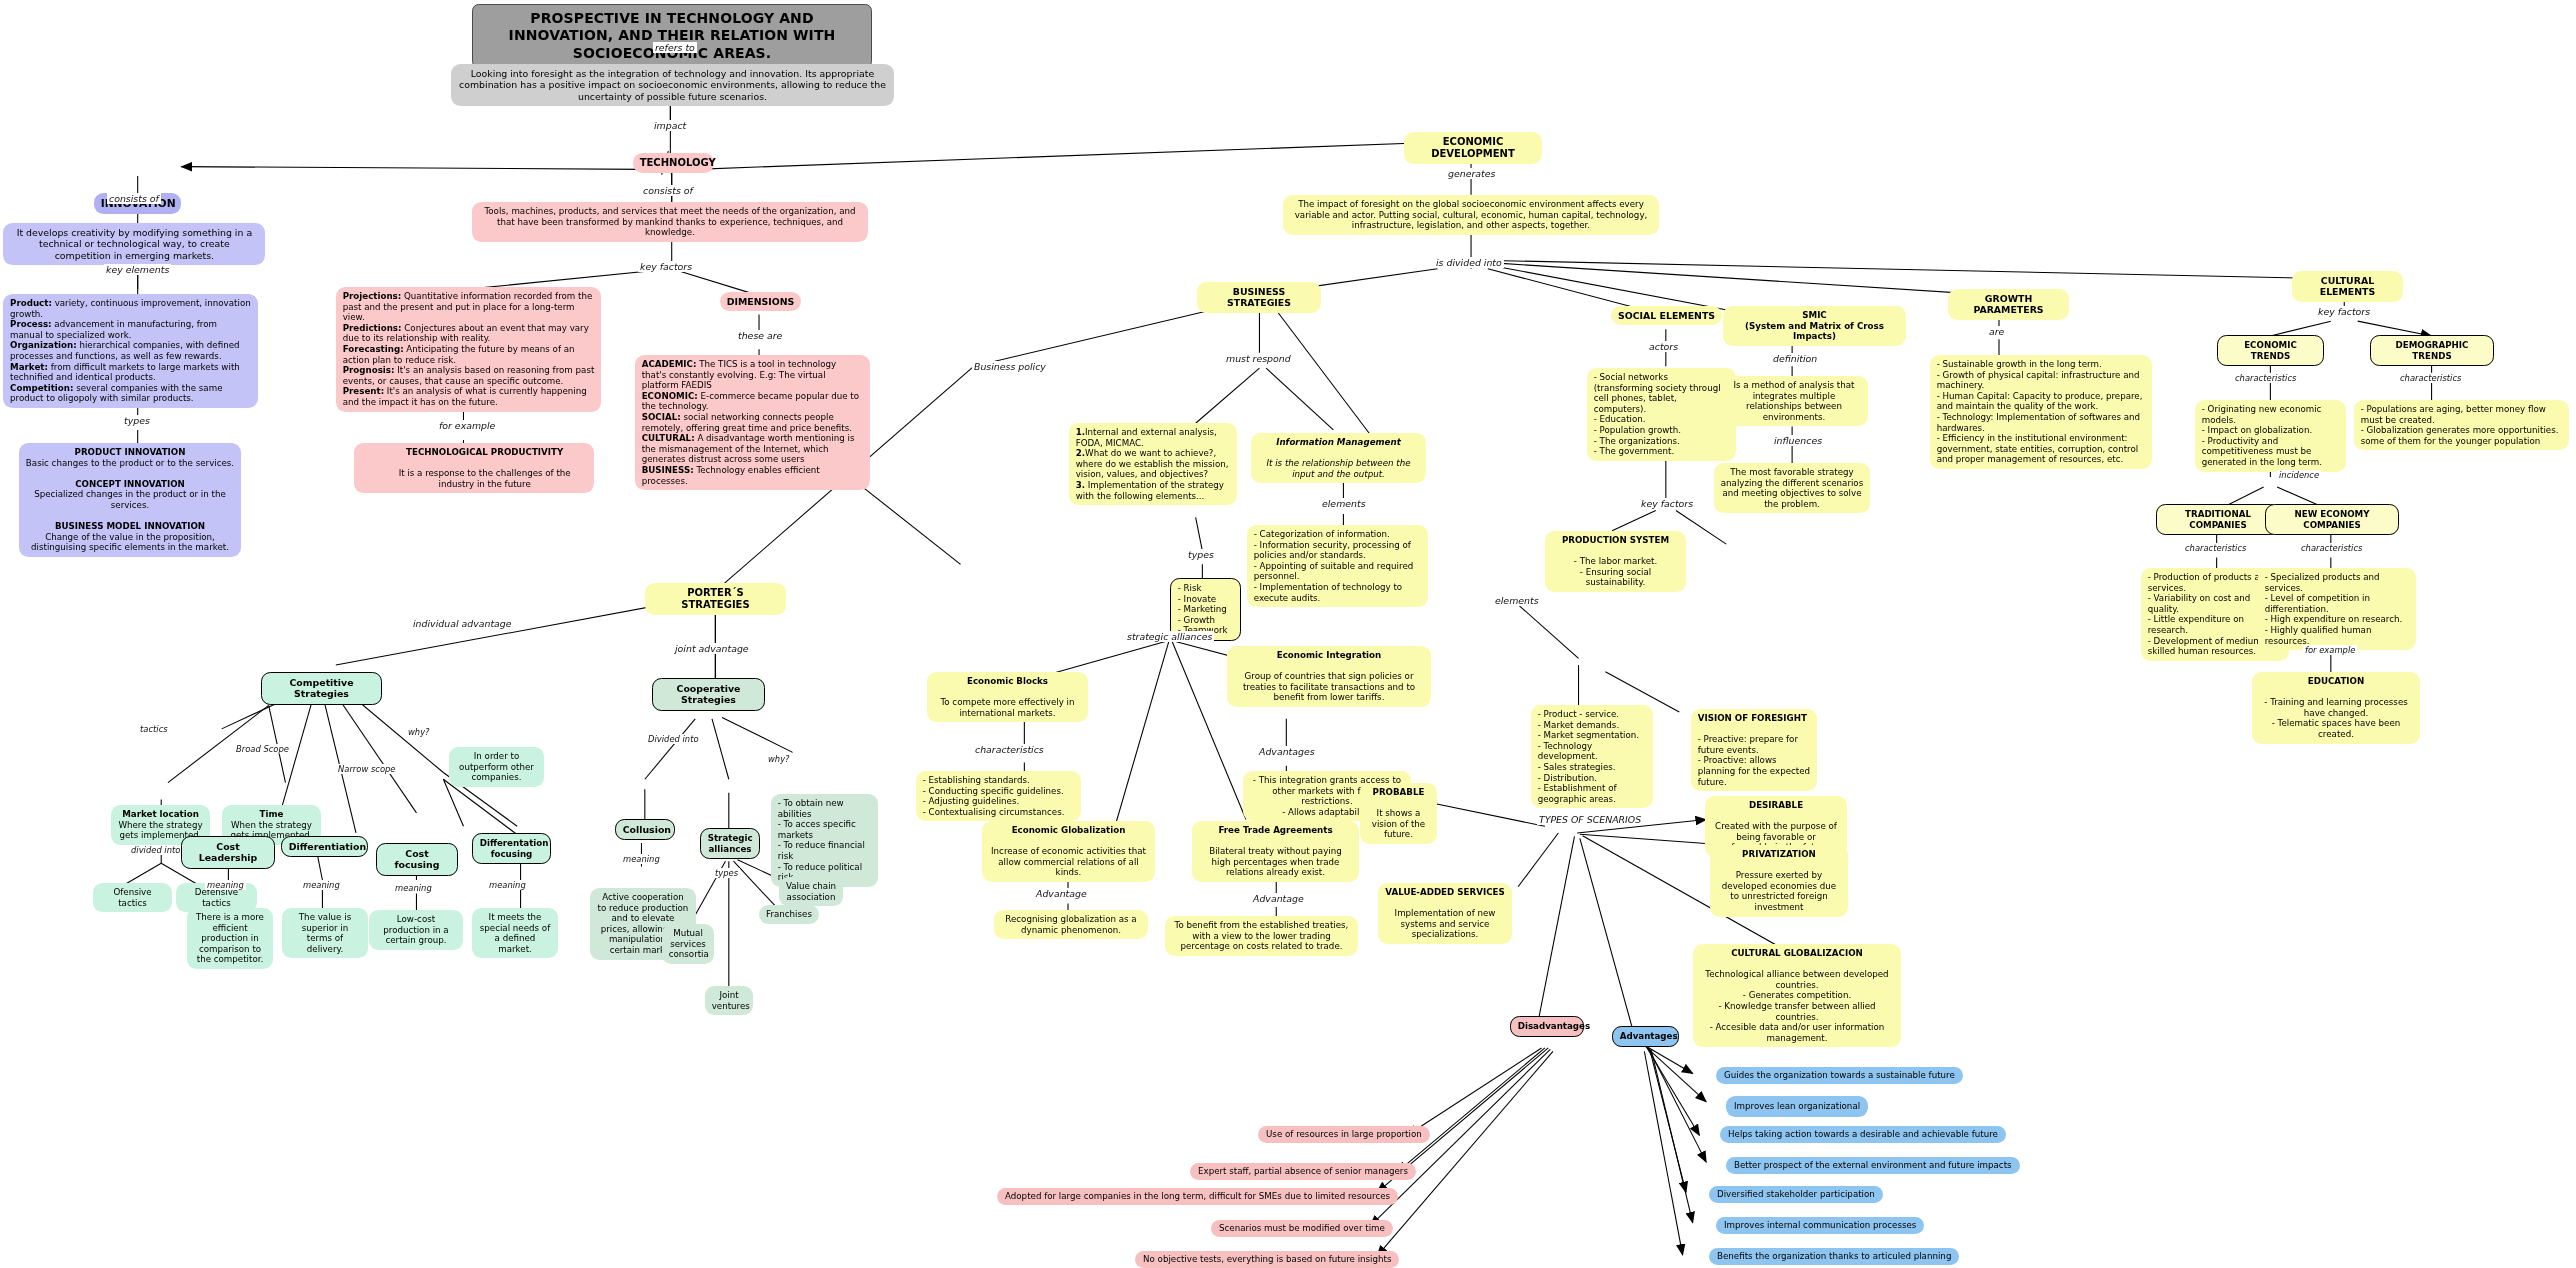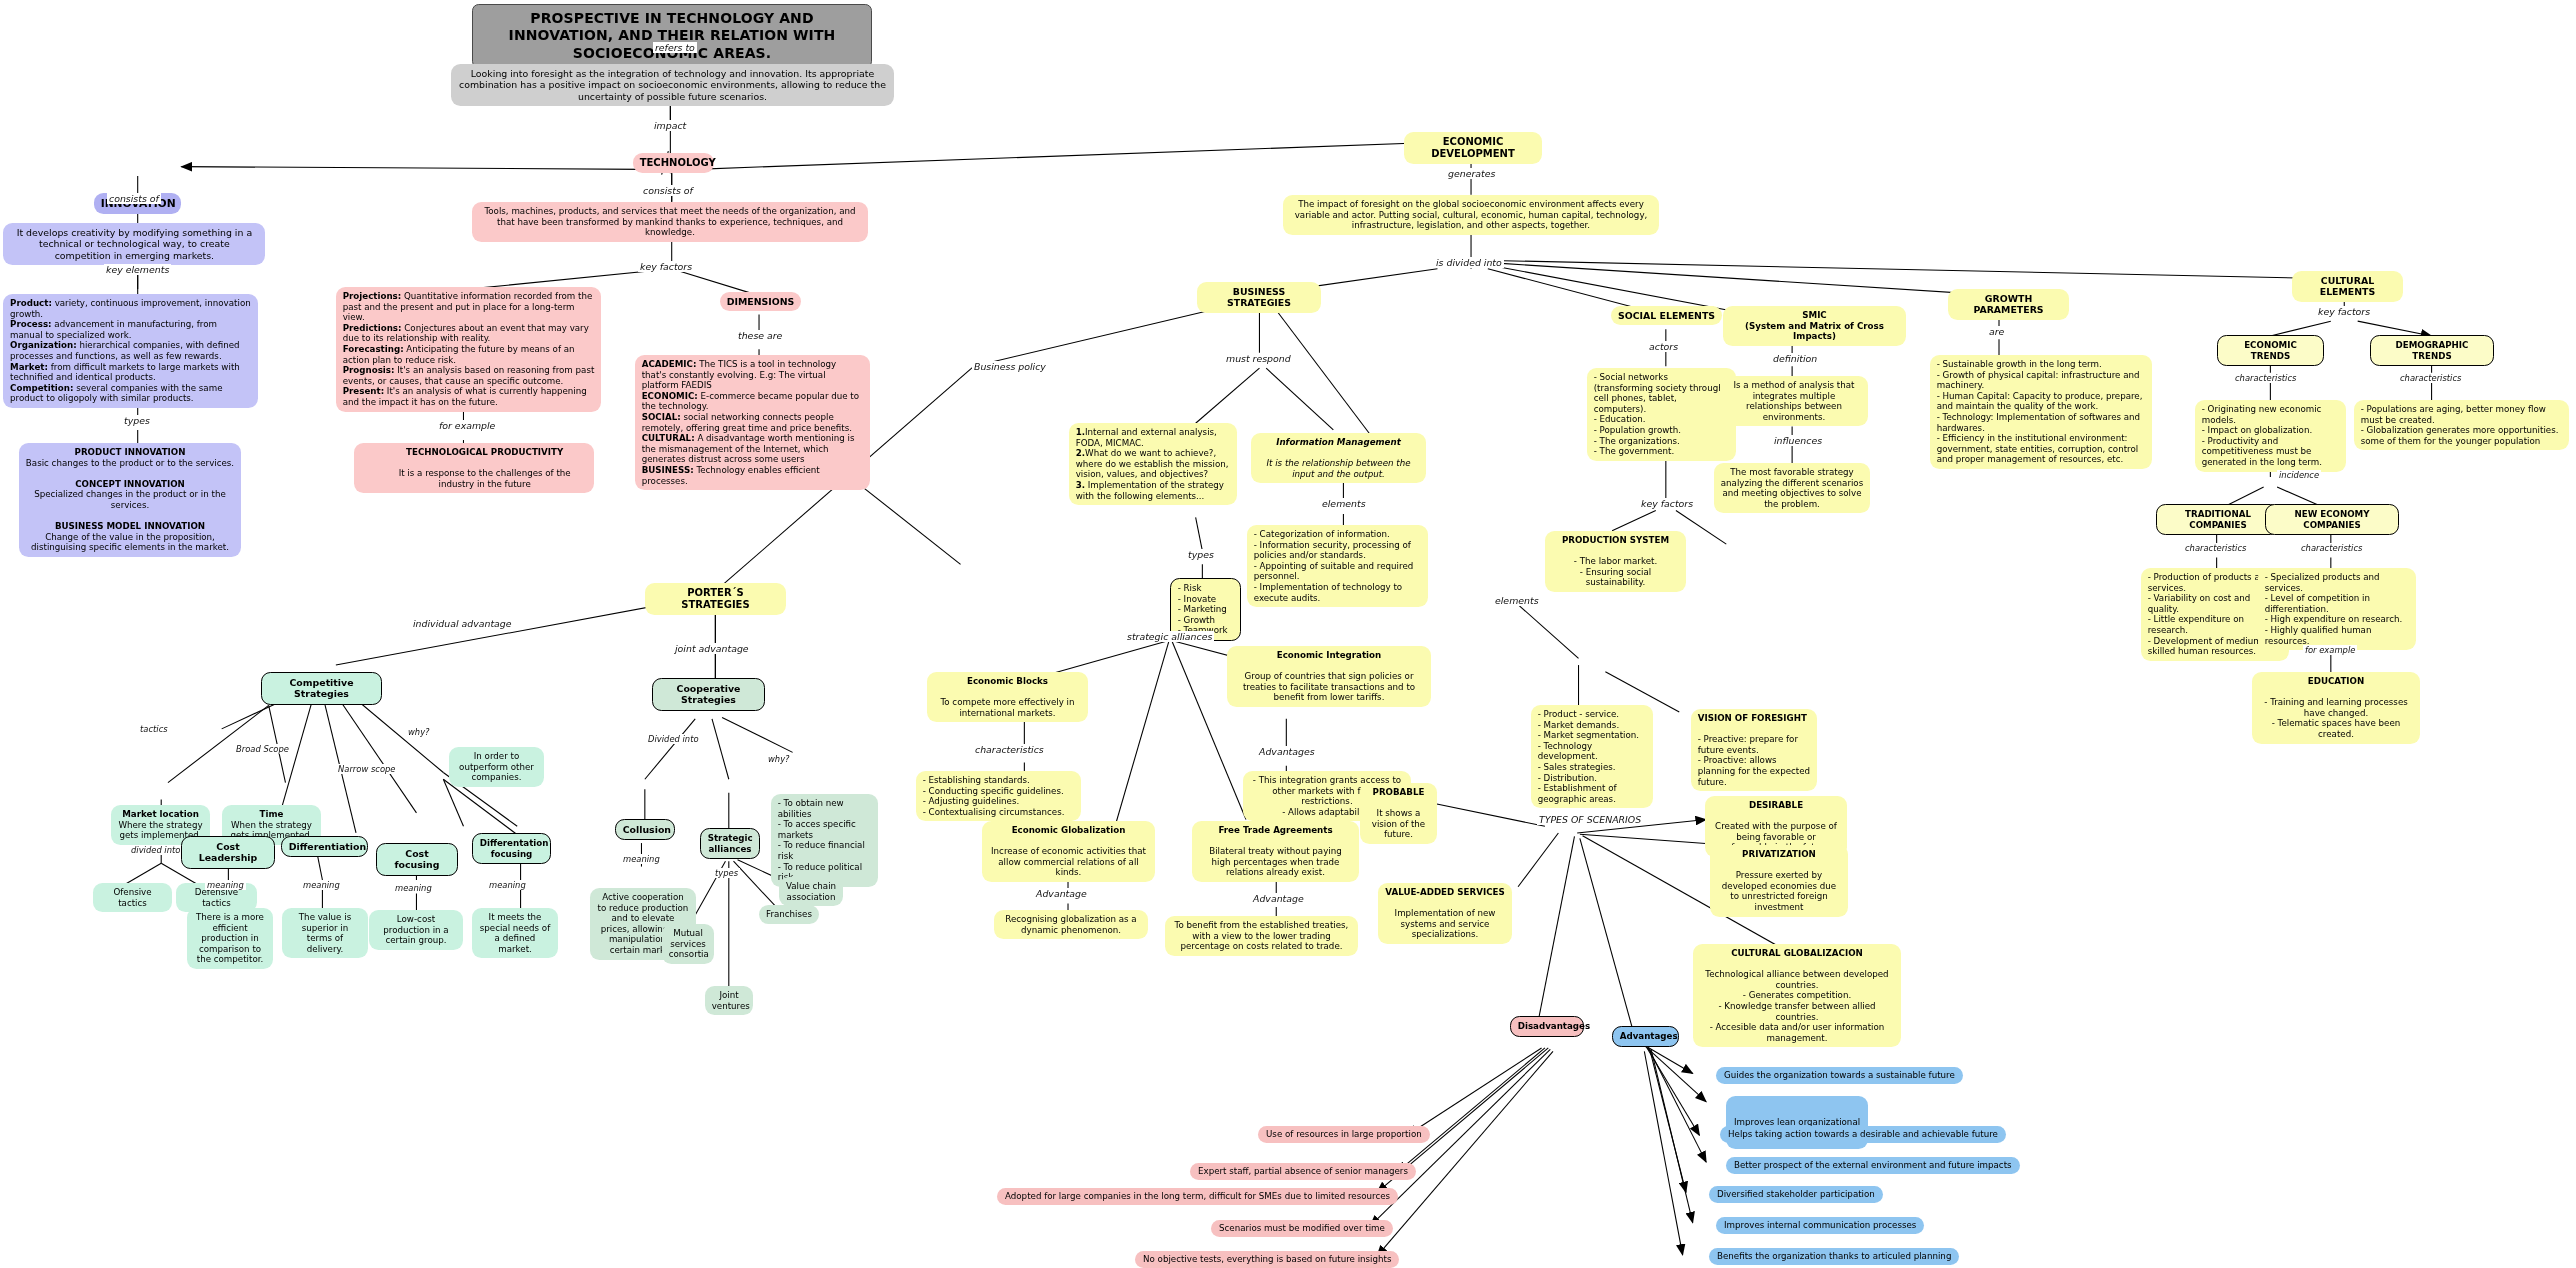--- a/index.html
+++ b/index.html
@@ -407,20 +407,20 @@
 
 <div id="dis-list"></div>
 <div id="adv-list"></div>
 
 <div class="node pink2 tiny" style="position: absolute; top: 1126px; white-space: nowrap; padding: 3.4px 8px; left: 1258px;">Use of resources in large proportion</div>
     <div class="node pink2 tiny" style="position: absolute; top: 1163px; white-space: nowrap; padding: 3.4px 8px; left: 1190px;">Expert staff, partial absence of senior managers</div>
     <div class="node pink2 tiny" style="position: absolute; top: 1188px; white-space: nowrap; padding: 3.4px 8px; left: 997px;">Adopted for large companies in the long term, difficult for SMEs due to limited resources</div>
     <div class="node pink2 tiny" style="position: absolute; top: 1220px; white-space: nowrap; padding: 3.4px 8px; left: 1211px;">Scenarios must be modified over time</div>
     <div class="node pink2 tiny" style="position: absolute; top: 1251px; white-space: nowrap; padding: 3.4px 8px; left: 1135px;">No objective tests, everything is based on future insights</div>
     <div class="node blue tiny" style="position: absolute; left: 1716px; top: 1067px; white-space: nowrap; padding: 3.4px 8px;">Guides the organization towards a sustainable future</div>
-    <div class="node blue tiny" style="position: absolute; left: 1726px; top: 1096px; white-space: nowrap; padding: 21px 8px;">Improves lean organizational</div>
+    <div class="node blue tiny" style="position: absolute; left: 1726px; top: 1096px; white-space: nowrap; padding: 5px 8px;">Improves lean organizational</div>
     <div class="node blue tiny" style="position: absolute; left: 1720px; top: 1126px; white-space: nowrap; padding: 3.4px 8px;">Helps taking action towards a desirable and achievable future</div>
     <div class="node blue tiny" style="position: absolute; left: 1726px; top: 1157px; white-space: nowrap; padding: 3.4px 8px;">Better prospect of the external environment and future impacts</div>
     <div class="node blue tiny" style="position: absolute; left: 1709px; top: 1186px; white-space: nowrap; padding: 3.4px 8px;">Diversified stakeholder participation</div>
     <div class="node blue tiny" style="position: absolute; left: 1716px; top: 1217px; white-space: nowrap; padding: 3.4px 8px;">Improves internal communication processes</div>
     <div class="node blue tiny" style="position: absolute; left: 1709px; top: 1248px; white-space: nowrap; padding: 3.4px 8px;">Benefits the organization thanks to articuled planning</div>
   </div>
 
 
 </body></html>

